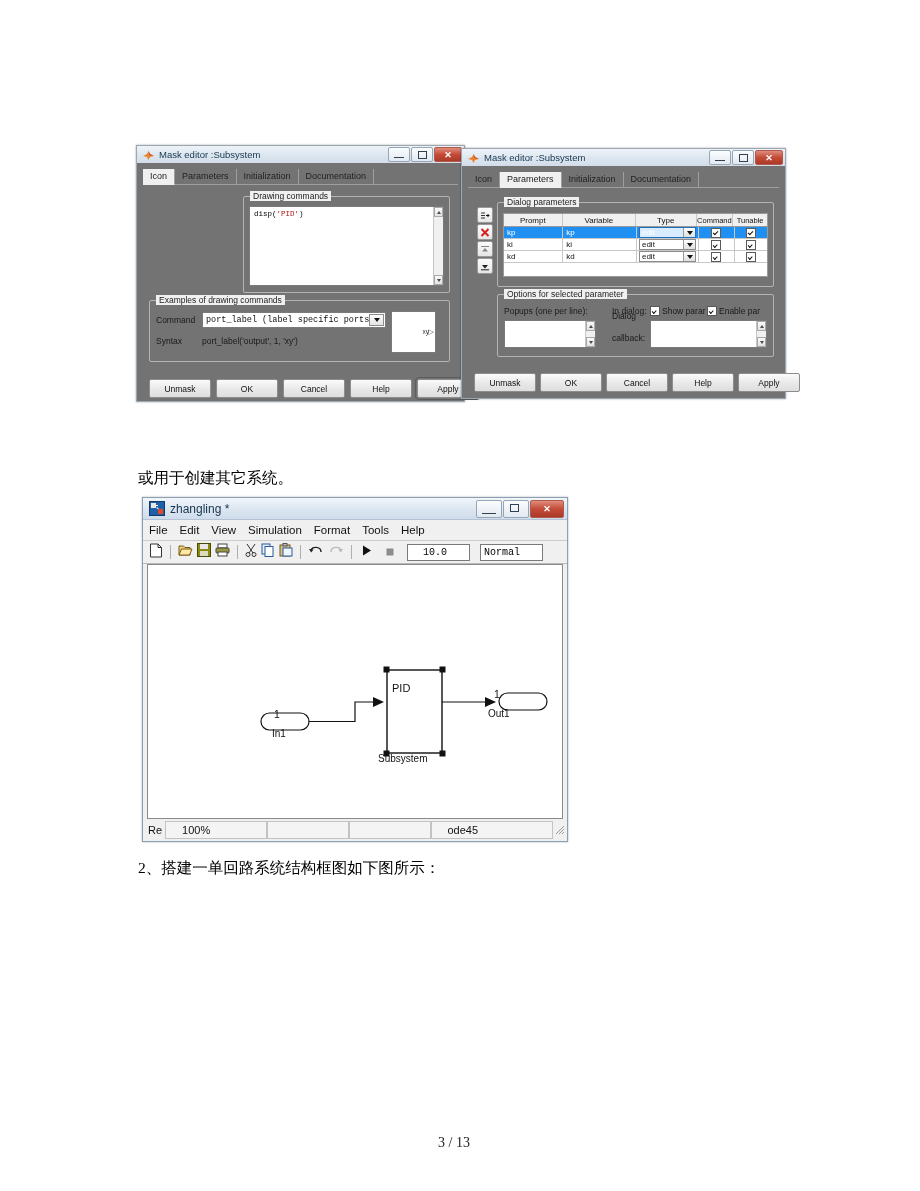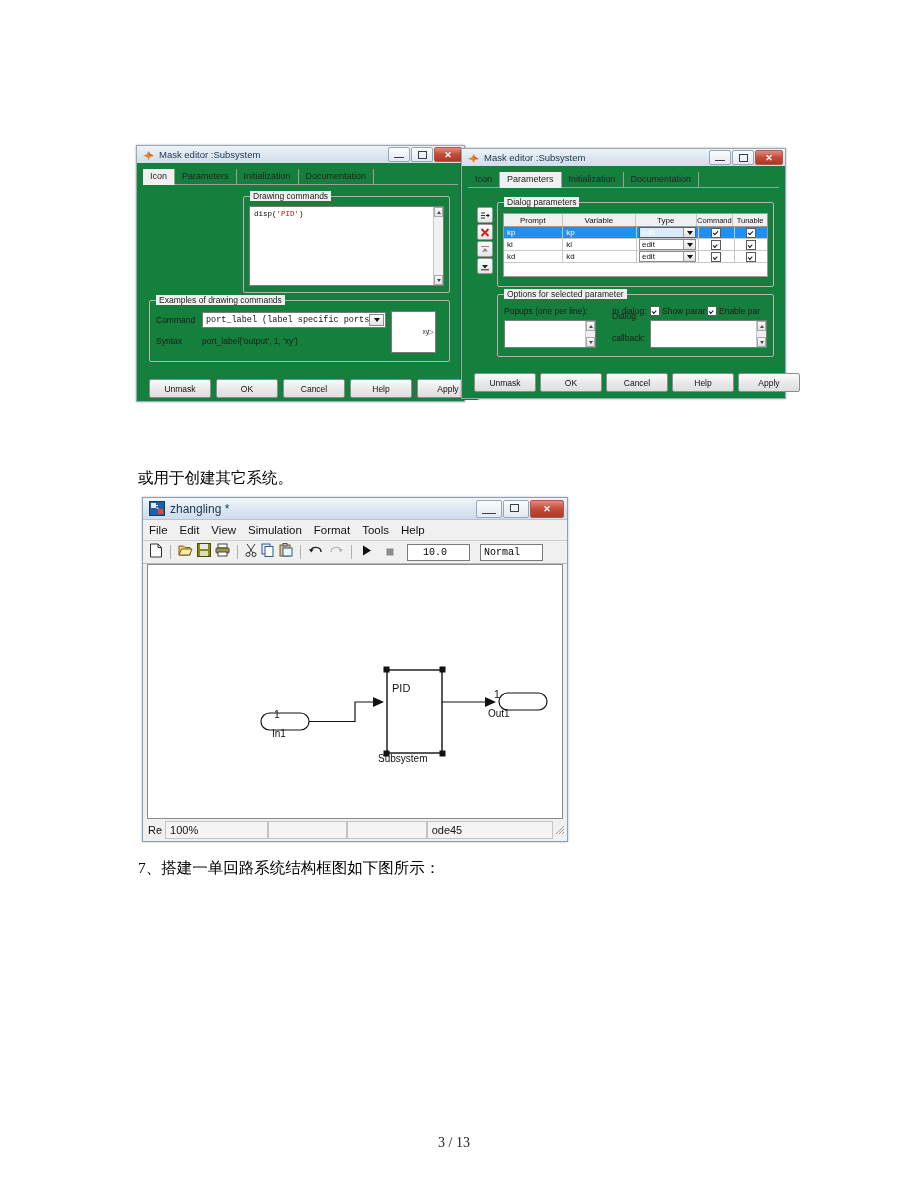--- a/index.html
+++ b/index.html
@@ -24,21 +24,21 @@
       background:linear-gradient(to bottom,#fbfdff,#e2e9f1);
       border-radius:2px;position:relative;}
   .wb.close{width:26px;border-color:#b05a4e;
       background:linear-gradient(to bottom,#e08c7e,#c44b37 50%,#ab3a27);}
   .wb i{position:absolute;left:50%;top:50%;transform:translate(-50%,-50%);
       font-style:normal;font-size:8px;color:#33414f;line-height:1;}
   .wb.close i{color:#fff;font-size:9px;font-weight:bold;}
   .wb .mn{position:absolute;left:5px;right:5px;bottom:3px;height:1px;background:#33414f;}
   .wb .mx{position:absolute;left:6px;top:3px;width:7px;height:6px;border:1px solid #33414f;}
 
-  .dlg-body{position:absolute;left:0;right:0;top:17px;bottom:0;background:#15803d;}
+  .dlg-body{position:absolute;left:0;right:0;top:17px;bottom:0;background:#737373;}
 
   
   .tabs{position:absolute;left:6px;top:5px;right:6px;height:16px;
         border-bottom:1px solid #9e9e9e;display:flex;align-items:flex-end;}
   .tab{font-size:9px;color:#222;padding:1px 7px 2px 7px;line-height:12px;
        border-right:1px solid #9e9e9e;white-space:nowrap;background:transparent;}
   .tab.sel{font-weight:normal;background:#f0f0f0;border-bottom:1px solid #f0f0f0;
        margin-bottom:-1px;}
 
   
@@ -101,21 +101,21 @@
         border-bottom:1px solid #ccc;background:#f0f0f0;}
   .sl-menu span{font-size:11.5px;color:#111;}
   .sl-tool{height:22px;display:flex;align-items:center;padding-left:6px;gap:4px;
         background:#f0f0f0;border-bottom:1px solid #b9b9b9;}
   .sep{width:1px;height:14px;background:#b0b0b0;margin:0 3px;}
   .canvas{position:absolute;left:4px;right:4px;top:66px;bottom:22px;background:#fff;
         border:1px solid #8a8a8a;overflow:hidden;}
   .sl-status{position:absolute;left:2px;right:2px;bottom:2px;height:18px;display:flex;
         align-items:center;}
   .stcell{height:16px;border:1px solid #c3c3c3;background:#f4f4f4;display:flex;
-        align-items:center;padding-left:4px;font-size:11px;color:#111;margin-right:0;}
+        align-items:center;padding-left:16px;font-size:11px;color:#111;margin-right:0;}
 
   .ptext{position:absolute;font-family:"Liberation Serif", serif;font-size:15.5px;color:#000;
         line-height:30px;white-space:nowrap;}
   .footer{position:absolute;left:0;right:12px;bottom:40px;text-align:center;
         font-family:"Liberation Serif", serif;font-size:14px;color:#222;}
 </style>
 </head>
 <body>
 
 <div class="page">
@@ -510,16 +510,16 @@
       <span class="stcell" style="width:78px;"></span>
       <span class="stcell" style="width:128px;">ode45</span>
       <span style="margin-left:2px;">
         <svg width="10" height="10" viewBox="0 0 10 10">
             <path d="M9 1 L1 9 M9 4 L4 9 M9 7 L7 9" stroke="#9a9a9a" stroke-width="1"></path>
           </svg>
       </span>
     </div>
   </div>
 
-  <div class="ptext" style="left:138px;top:853px;">7、搭建一单回路系统结构框图如下图所示：</div>
+  <div class="ptext" style="left:138px;top:853px;">2、搭建一单回路系统结构框图如下图所示：</div>
 
   <div class="footer">3  / 13</div>
 </div>
 
 </body></html>

